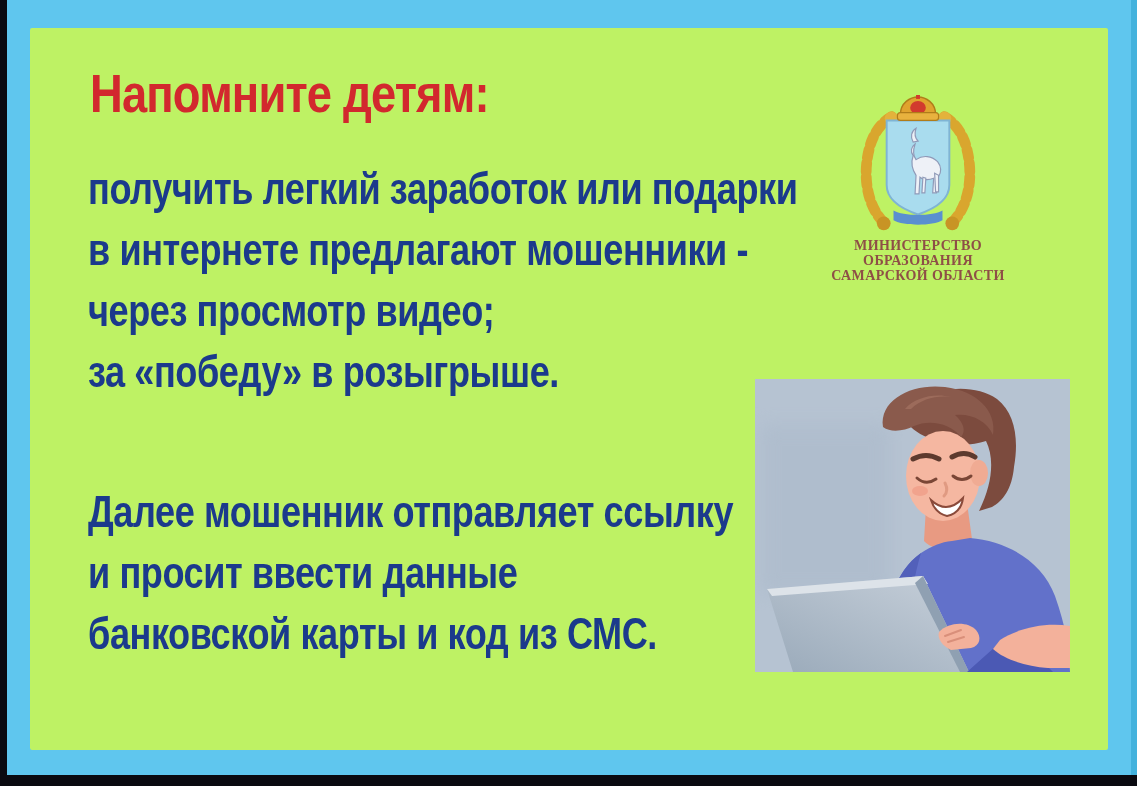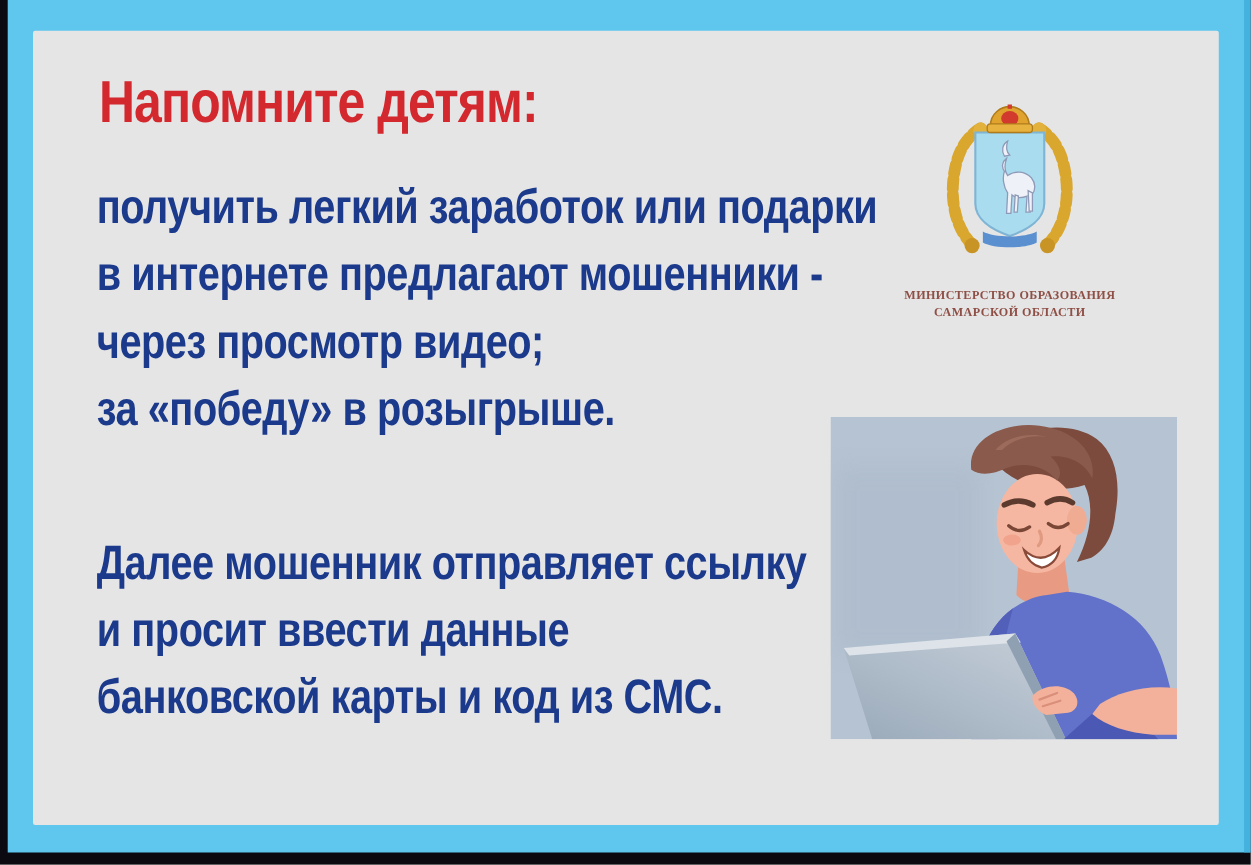--- a/index.html
+++ b/index.html
@@ -11,21 +11,21 @@
   .frame{
     position:absolute;left:7px;top:0;right:0;bottom:11px;
     background:#5fc6ee;
   }
   .frame-edge{
     position:absolute;right:0;top:0;bottom:0;width:6px;
     background:#3cadd8;opacity:.8;
   }
   .card{
     position:absolute;left:30px;top:28px;width:1078px;height:722px;
-    background:#e5e5e5;border-radius:2px;
+    background:#bef264;border-radius:2px;
   }
   .title{
     position:absolute;left:60px;top:38px;
     font-size:54px;font-weight:700;line-height:1;
     color:#d2282e;letter-spacing:-1px;white-space:nowrap;
     transform:scaleX(.84);transform-origin:0 0;
   }
   .para{
     position:absolute;left:58px;
     font-size:44px;font-weight:700;line-height:61px;
@@ -33,23 +33,23 @@
     transform:scaleX(.82);transform-origin:0 0;
   }
   .para1{top:130px;}
   .para2{top:453px;}
   .logo{
     position:absolute;left:776px;top:67px;width:224px;
     text-align:center;
   }
   .logo svg{display:block;margin:0 auto;}
   .logo-text{
-    margin-top:25px;
+    margin-top:1px;
     font-family:"Liberation Serif",serif;font-weight:700;
-    font-size:11px;line-height:15px;letter-spacing:.4px;
+    font-size:14px;line-height:15px;letter-spacing:.4px;
     color:#8e4f46;
   }
   .illustration{
     position:absolute;left:725px;top:351px;width:315px;height:293px;
   }
 </style>
 </head>
 <body>
 
 <div class="frame">

